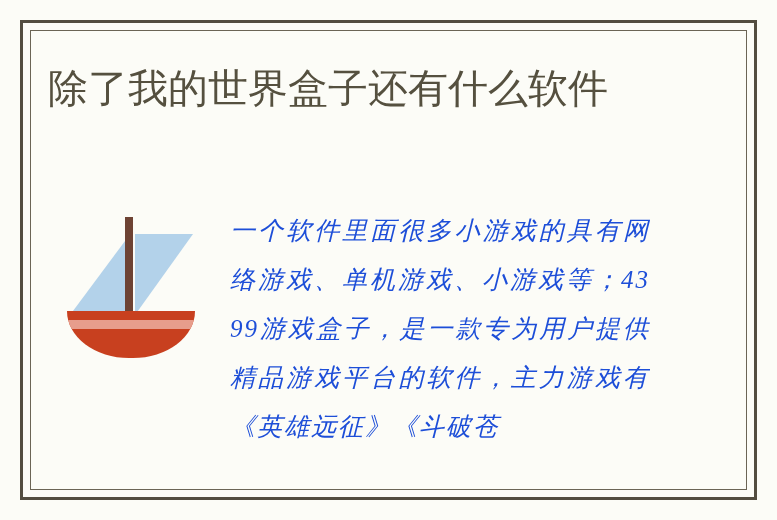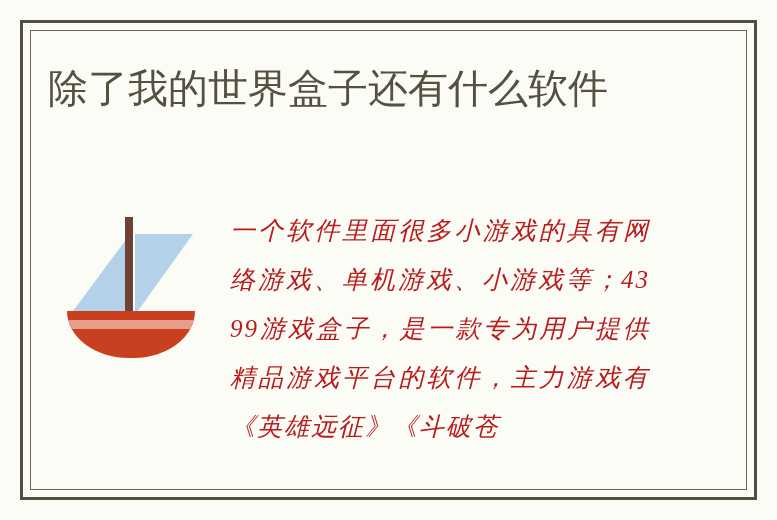--- a/index.html
+++ b/index.html
@@ -122,21 +122,21 @@
     height: 9px;
     background: #e79d8c;
   }
 
   
   .body-text {
     position: absolute;
     left: 230px;
     top: 206px;
     width: 420px;
-    color: #b91c1c;
+    color: #1d4ed8;
     font-family: "Liberation Serif", serif;
     font-size: 25px;
     line-height: 49px;
     letter-spacing: 2px;
     font-style: italic;
     text-align: justify;
     word-break: break-all;
     overflow: hidden;
     max-height: 250px;
   }

